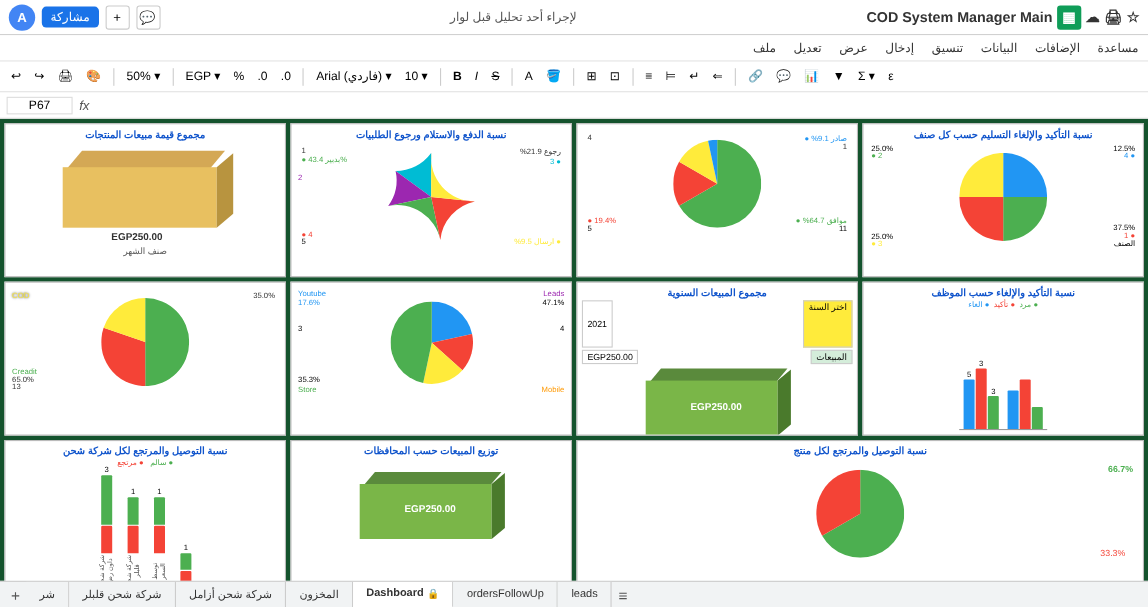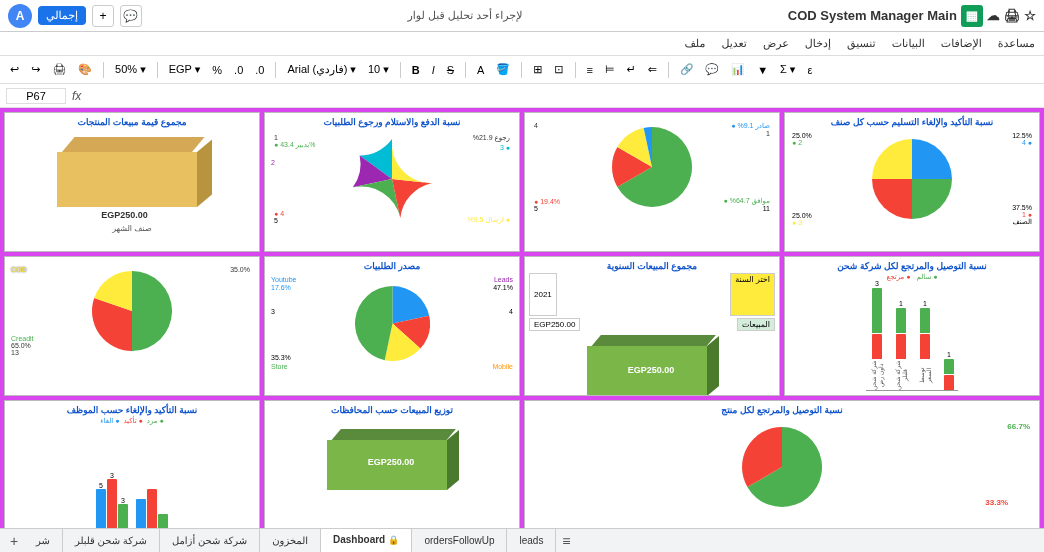--- a/index.html
+++ b/index.html
@@ -68,21 +68,21 @@
     .formula-input { flex: 1; border: none; font-size: 11px; outline: none; }
     .fx-label { color: #555; font-style: italic; font-size: 12px; }
 
     
     .dashboard {
       padding: 4px;
       display: grid;
       grid-template-columns: repeat(4, 1fr);
       grid-template-rows: repeat(3, 140px);
       gap: 4px;
-      background: #d946ef;
+      background: #14532d;
       height: 100%;
     }
 
     .chart-cell {
       background: white;
       border: 1px solid #bbb;
       padding: 4px;
       position: relative;
       overflow: hidden;
       display: flex;
@@ -144,21 +144,21 @@
       font-size: 14px;
     }
     .lock-icon { font-size: 9px; margin-left: 3px; }
   </style>
 </head>
 <body>
 
 <div class="top-bar">
   <div class="top-bar-left">
     <div class="avatar">A</div>
-    <button class="share-btn">إجمالي</button>
+    <button class="share-btn">مشاركة</button>
     <div class="icon-btn">+</div>
     <div class="icon-btn">💬</div>
   </div>
   <div class="top-bar-center">لإجراء أحد تحليل قبل لوار</div>
   <div class="top-bar-right">
     <span>COD System Manager Main</span>
     <div class="app-icon">▦</div>
     <span>☁</span>
     <span>🖨</span>
     <span>☆</span>
@@ -343,21 +343,20 @@
         <div style="position:absolute; top:5px; right:5px; font-size:7px; color:#333; direction:rtl;">35.0%</div>
         <div style="position:absolute; bottom:5px; left:2px; font-size:7px; color:#333;">
           <div style="color:#4caf50;">Creadit</div>
           <div>65.0%</div>
           <div>13</div>
         </div>
       </div>
     </div>
 
     <div class="chart-cell">
-      <div class="chart-title">مصدر الطلبيات</div>
       <div style="position:relative; width:100%; height:100px; display:flex; justify-content:center; align-items:center;">
         <svg width="75" height="75" viewBox="-1 -1 2 2" style="transform:rotate(-90deg);">
           <path d="M0,0 L1,0 A1,1,0,0,1,0.208,0.978 Z" fill="#2196f3"></path>
           <path d="M0,0 L0.208,0.978 A1,1,0,0,1,-0.669,0.743 Z" fill="#f44336"></path>
           <path d="M0,0 L-0.669,0.743 A1,1,0,0,1,-0.978,-0.208 Z" fill="#ffeb3b"></path>
           <path d="M0,0 L-0.978,-0.208 A1,1,0,0,1,1,0 Z" fill="#4caf50"></path>
         </svg>
         <div style="position:absolute; top:3px; left:2px; font-size:7px; color:#2196f3;">Youtube</div>
         <div style="position:absolute; top:3px; left:2px; font-size:7px; color:#2196f3; margin-top:8px;">17.6%</div>
         <div style="position:absolute; top:3px; right:2px; font-size:7px; color:#9c27b0; direction:rtl;">Leads</div>
@@ -378,58 +377,20 @@
       </div>
       <div style="width:100%; display:flex; justify-content:space-between; margin-bottom:4px; direction:rtl;">
         <div style="font-size:8px; background:#d4edda; padding:1px 4px; border:1px solid #ccc;">المبيعات</div>
         <div style="font-size:8px; padding:1px 4px; border:1px solid #ccc;">EGP250.00</div>
       </div>
       <div style="position:relative; width:130px; height:65px; margin:0 auto;">
         <div style="position:absolute; top:0; left:8px; width:115px; height:14px; background:#5a8a3c; transform:skewX(-40deg);"></div>
         <div style="position:absolute; top:11px; left:0; width:120px; height:50px; background:#7ab648;"></div>
         <div style="position:absolute; top:11px; left:120px; width:12px; height:50px; background:#4a7a2c; transform:skewY(-40deg); transform-origin:top left;"></div>
         <div style="position:absolute; top:30px; left:10px; right:12px; text-align:center; font-size:9px; font-weight:bold; color:#fff;">EGP250.00</div>
-      </div>
-    </div>
-
-    <div class="chart-cell">
-      <div class="chart-title">نسبة التوصيل والمرتجع لكل شركة شحن</div>
-      <div style="display:flex; gap:6px; font-size:7px; margin-bottom:2px; direction:rtl;">
-        <span style="color:#4caf50;">● سالم</span>
-        <span style="color:#f44336;">● مرتجع</span>
-      </div>
-      <div style="display:flex; align-items:flex-end; gap:10px; height:75px; border-bottom:1px solid #999; padding:0 4px; margin-top:auto;">
-
-        <div style="display:flex; flex-direction:column; align-items:center; gap:1px;">
-          <div style="font-size:7px;">3</div>
-          <div style="width:10px; height:45px; background:#4caf50; border-radius:1px 1px 0 0;"></div>
-          <div style="display:flex; gap:1px;">
-            <div style="width:10px; height:25px; background:#f44336; border-radius:1px 1px 0 0;"></div>
-          </div>
-          <div style="font-size:6px; text-align:center; writing-mode:vertical-rl; transform:rotate(180deg); height:30px; color:#555;">شركة شحن داون رض</div>
-        </div>
-
-        <div style="display:flex; flex-direction:column; align-items:center; gap:1px;">
-          <div style="font-size:7px;">1</div>
-          <div style="width:10px; height:25px; background:#4caf50; border-radius:1px 1px 0 0;"></div>
-          <div style="width:10px; height:25px; background:#f44336; border-radius:1px 1px 0 0;"></div>
-          <div style="font-size:6px; writing-mode:vertical-rl; transform:rotate(180deg); height:30px; color:#555; text-align:center;">شركة شحن قلبلر</div>
-        </div>
-
-        <div style="display:flex; flex-direction:column; align-items:center; gap:1px;">
-          <div style="font-size:7px;">1</div>
-          <div style="width:10px; height:25px; background:#4caf50; border-radius:1px 1px 0 0;"></div>
-          <div style="width:10px; height:25px; background:#f44336; border-radius:1px 1px 0 0;"></div>
-          <div style="font-size:6px; writing-mode:vertical-rl; transform:rotate(180deg); height:30px; color:#555; text-align:center;">توسط السعر</div>
-        </div>
-        <div style="display:flex; flex-direction:column; gap:1px; align-items:center; margin-left:2px;">
-          <div style="font-size:7px;">1</div>
-          <div style="width:10px; height:15px; background:#4caf50; border-radius:1px 1px 0 0;"></div>
-          <div style="width:10px; height:15px; background:#f44336; border-radius:1px 1px 0 0;"></div>
-        </div>
       </div>
     </div>
 
     <div class="chart-cell">
       <div class="chart-title">نسبة التأكيد والإلغاء حسب الموظف</div>
       <div style="display:flex; gap:4px; font-size:7px; margin-bottom:2px; direction:rtl; flex-wrap:wrap;">
         <span style="color:#4caf50;">● مرد</span>
         <span style="color:#f44336;">● تأكيد</span>
         <span style="color:#2196f3;">● الغاء</span>
       </div>
@@ -452,38 +413,76 @@
 
         <div style="display:flex; gap:1px; align-items:flex-end;">
           <div style="width:10px; height:35px; background:#2196f3; border-radius:1px 1px 0 0;"></div>
           <div style="width:10px; height:45px; background:#f44336; border-radius:1px 1px 0 0;"></div>
           <div style="width:10px; height:20px; background:#4caf50; border-radius:1px 1px 0 0;"></div>
         </div>
       </div>
     </div>
 
     <div class="chart-cell">
+      <div class="chart-title">نسبة التوصيل والمرتجع لكل شركة شحن</div>
+      <div style="display:flex; gap:6px; font-size:7px; margin-bottom:2px; direction:rtl;">
+        <span style="color:#4caf50;">● سالم</span>
+        <span style="color:#f44336;">● مرتجع</span>
+      </div>
+      <div style="display:flex; align-items:flex-end; gap:10px; height:75px; border-bottom:1px solid #999; padding:0 4px; margin-top:auto;">
+
+        <div style="display:flex; flex-direction:column; align-items:center; gap:1px;">
+          <div style="font-size:7px;">3</div>
+          <div style="width:10px; height:45px; background:#4caf50; border-radius:1px 1px 0 0;"></div>
+          <div style="display:flex; gap:1px;">
+            <div style="width:10px; height:25px; background:#f44336; border-radius:1px 1px 0 0;"></div>
+          </div>
+          <div style="font-size:6px; text-align:center; writing-mode:vertical-rl; transform:rotate(180deg); height:30px; color:#555;">شركة شحن داون رض</div>
+        </div>
+
+        <div style="display:flex; flex-direction:column; align-items:center; gap:1px;">
+          <div style="font-size:7px;">1</div>
+          <div style="width:10px; height:25px; background:#4caf50; border-radius:1px 1px 0 0;"></div>
+          <div style="width:10px; height:25px; background:#f44336; border-radius:1px 1px 0 0;"></div>
+          <div style="font-size:6px; writing-mode:vertical-rl; transform:rotate(180deg); height:30px; color:#555; text-align:center;">شركة شحن قلبلر</div>
+        </div>
+
+        <div style="display:flex; flex-direction:column; align-items:center; gap:1px;">
+          <div style="font-size:7px;">1</div>
+          <div style="width:10px; height:25px; background:#4caf50; border-radius:1px 1px 0 0;"></div>
+          <div style="width:10px; height:25px; background:#f44336; border-radius:1px 1px 0 0;"></div>
+          <div style="font-size:6px; writing-mode:vertical-rl; transform:rotate(180deg); height:30px; color:#555; text-align:center;">توسط السعر</div>
+        </div>
+        <div style="display:flex; flex-direction:column; gap:1px; align-items:center; margin-left:2px;">
+          <div style="font-size:7px;">1</div>
+          <div style="width:10px; height:15px; background:#4caf50; border-radius:1px 1px 0 0;"></div>
+          <div style="width:10px; height:15px; background:#f44336; border-radius:1px 1px 0 0;"></div>
+        </div>
+      </div>
+    </div>
+
+    <div class="chart-cell">
       <div class="chart-title">توزيع المبيعات حسب المحافظات</div>
       <div style="position:relative; width:130px; height:65px; margin:auto; margin-top:12px;">
         <div style="position:absolute; top:0; left:8px; width:115px; height:14px; background:#5a8a3c; transform:skewX(-40deg);"></div>
         <div style="position:absolute; top:11px; left:0; width:120px; height:50px; background:#7ab648;"></div>
         <div style="position:absolute; top:11px; left:120px; width:12px; height:50px; background:#4a7a2c; transform:skewY(-40deg); transform-origin:top left;"></div>
         <div style="position:absolute; top:28px; left:10px; right:12px; text-align:center; font-size:9px; font-weight:bold; color:#fff;">EGP250.00</div>
       </div>
     </div>
 
     <div class="chart-cell" style="grid-column: span 2;">
       <div class="chart-title">نسبة التوصيل والمرتجع لكل منتج</div>
       <div style="position:relative; width:100%; height:100px; display:flex; justify-content:center; align-items:center;">
         <svg width="80" height="80" viewBox="-1 -1 2 2" style="transform:rotate(-90deg);">
           <path d="M0,0 L1,0 A1,1,0,1,1,-0.5,-0.866 Z" fill="#4caf50"></path>
           <path d="M0,0 L-0.5,-0.866 A1,1,0,0,1,1,0 Z" fill="#f44336"></path>
         </svg>
         <div style="position:absolute; top:5px; right:5px; font-size:8px; font-weight:bold; color:#4caf50; direction:rtl;">66.7%</div>
-        <div style="position:absolute; bottom:10px; right:27px; font-size:8px; font-weight:bold; color:#f44336; direction:rtl;">33.3%</div>
+        <div style="position:absolute; bottom:10px; right:12px; font-size:8px; font-weight:normal; color:#f44336; direction:rtl;">33.3%</div>
       </div>
     </div>
 
   </div>
 
   <div class="tab-bar">
     <div class="tab-add-btn">+</div>
     <div class="tab">شر</div>
     <div class="tab">شركة شحن قلبلر</div>
     <div class="tab">شركة شحن أزامل</div>

